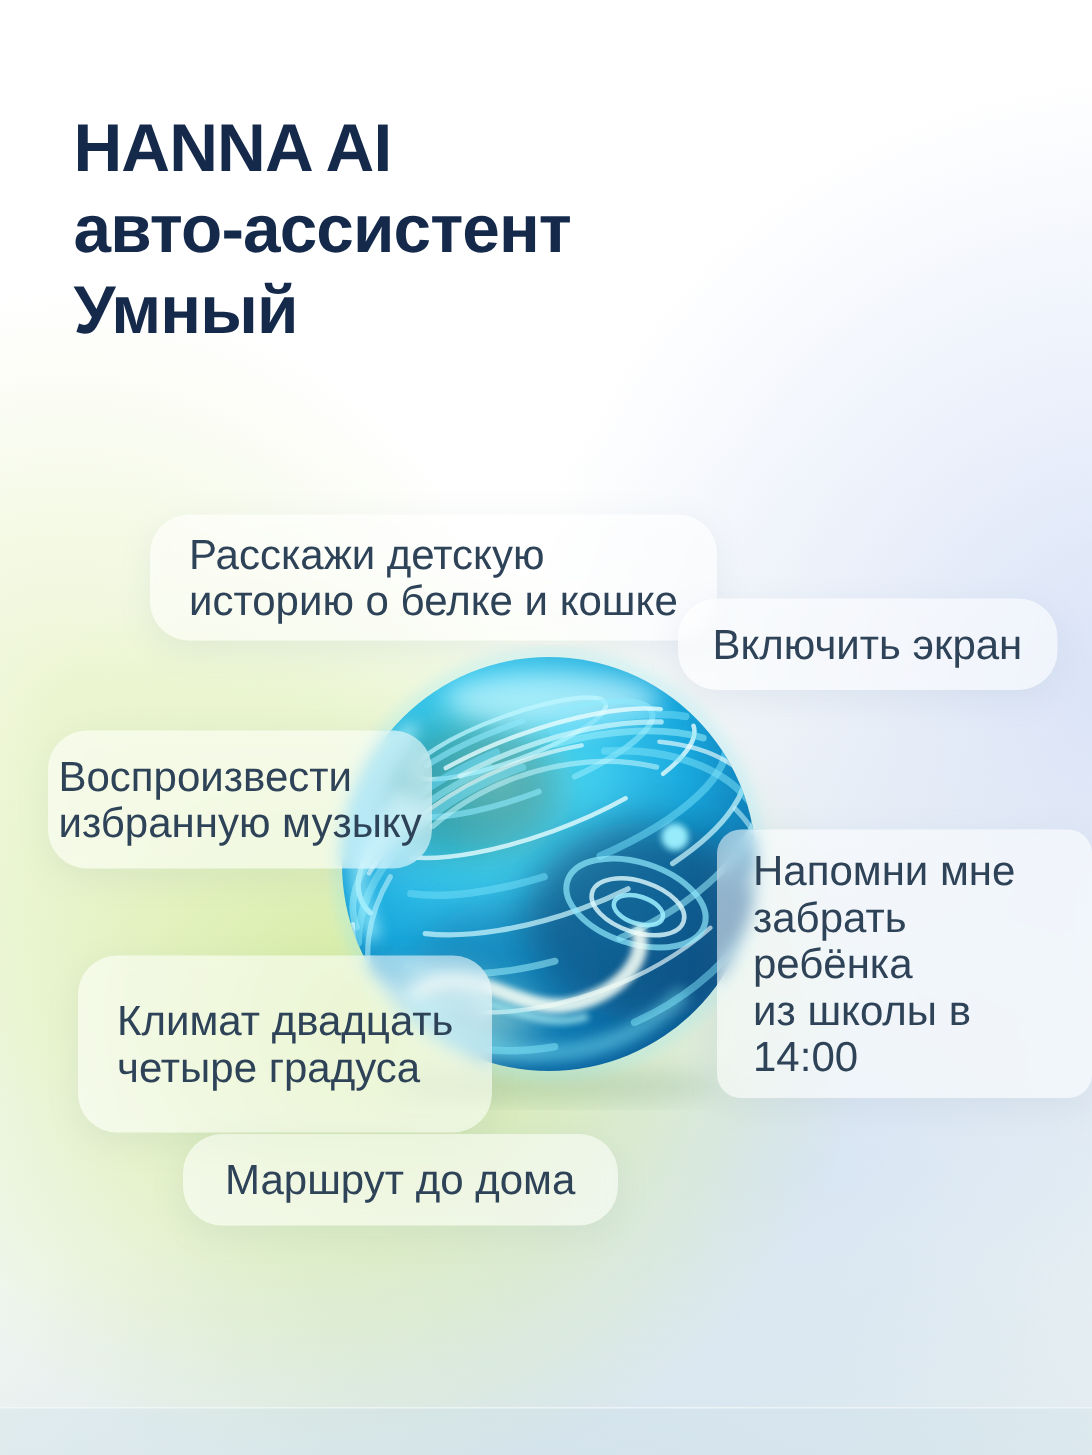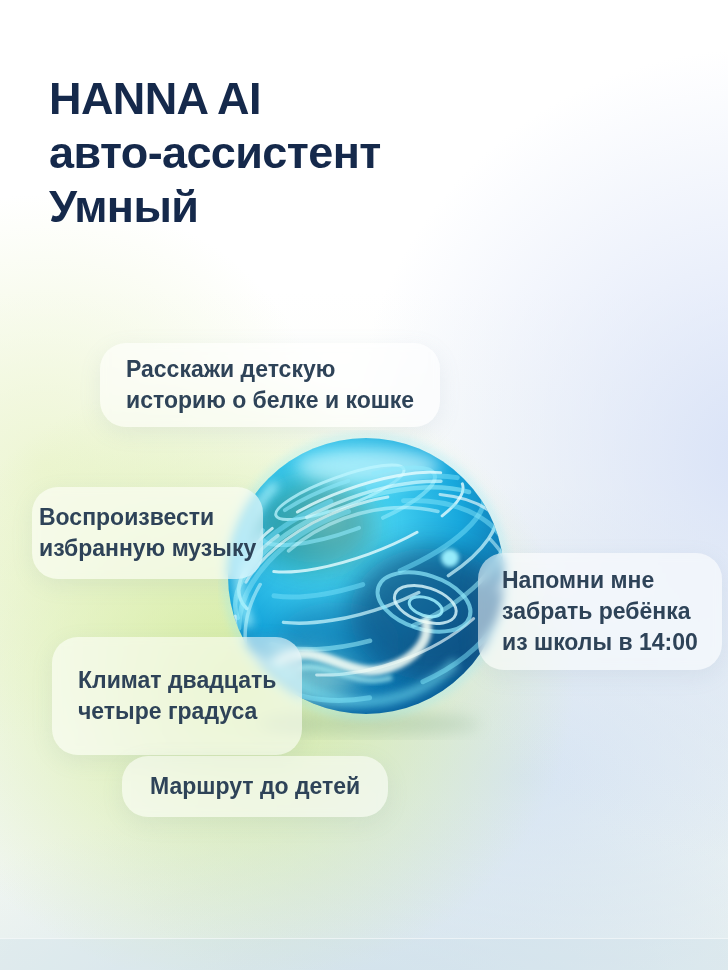--- a/index.html
+++ b/index.html
@@ -21,31 +21,30 @@
   }
   .title{
     position:absolute;left:49px;top:72px;z-index:3;
     color:#15294b;font-weight:700;font-size:45px;line-height:54px;letter-spacing:-0.6px;
   }
   .orb-wrap{position:absolute;left:218px;top:430px;width:296px;height:310px;z-index:1;}
   .bubble{
     position:absolute;z-index:2;
     background:rgba(255,255,255,0.55);
     border-radius:26px;
-    color:#2e4358;font-size:23px;line-height:31px;
+    color:#2e4358;font-size:28px;line-height:31px;
     white-space:pre-line;
     box-shadow:0 6px 22px rgba(120,150,175,0.12);
     backdrop-filter:blur(5px);
-    font-weight:bold;
     -webkit-backdrop-filter:blur(5px);
   }
   .b1{left:100px;top:343px;padding:11px 26px;}
   .b2{left:452px;top:399px;padding:15px 23px;}
   .b3{left:32px;top:487px;padding:15px 7px;}
-  .b4{left:478px;top:553px;padding:12px 24px;}
+  .b4{left:478px;top:553px;padding:12px 24px;border-radius:16px;}
   .b5{left:52px;top:637px;padding:28px 26px;}
   .b6{left:122px;top:756px;padding:15px 28px;}
   .b7{left:417px;top:735px;padding:15px 26px;}
 </style>
 </head>
 <body>
 
 <div class="canvas">
 
   <div class="title">
@@ -120,23 +119,24 @@
 
         <path d="M 32 196 A 128 128 0 0 1 58 54" fill="none" stroke="#aef6ff" stroke-width="9" opacity="0.8" filter="url(#b5)"></path>
 
         <path d="M 52 232 A 128 128 0 0 0 238 232" fill="none" stroke="#7fe8f6" stroke-width="8" opacity="0.7" filter="url(#b5)"></path>
       </g>
     </svg>
   </div>
 
   <div class="bubble b1">Расскажи детскую
 историю о белке и кошке</div>
+  <div class="bubble b2">Включить экран</div>
   <div class="bubble b3">Воспроизвести
 избранную музыку</div>
   <div class="bubble b4">Напомни мне
 забрать ребёнка
 из школы в 14:00</div>
   <div class="bubble b5">Климат двадцать
 четыре градуса</div>
-  <div class="bubble b6">Маршрут до детей</div>
+  <div class="bubble b6">Маршрут до дома</div>
 
   <div class="bottom-band"></div>
 </div>
 
 </body></html>

